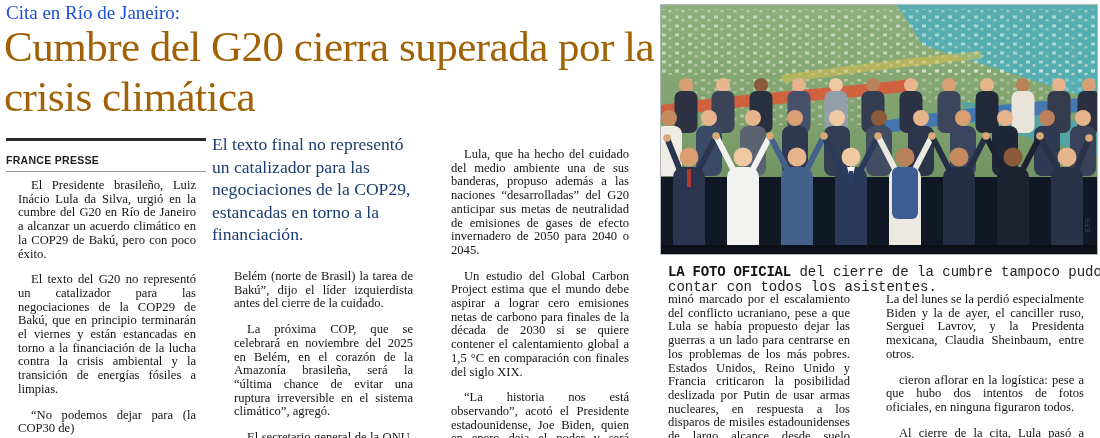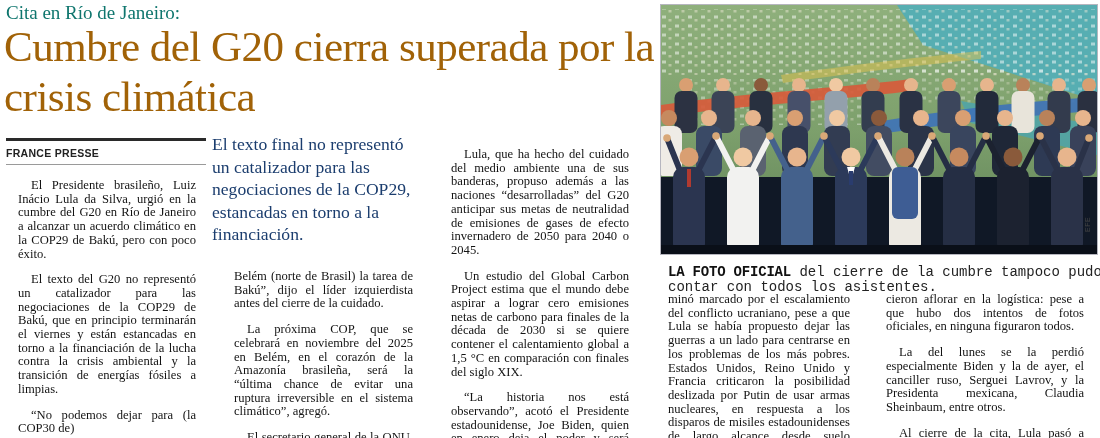--- a/index.html
+++ b/index.html
@@ -1,24 +1,24 @@
 <!DOCTYPE html>
 <html lang="es" style="--pull_quote: #1b3d6e; --headline: #101010; --body_text: #131313;"><head>
 <meta charset="utf-8">
 <style>
   html,body{margin:0;padding:0;background:#e9e9e9;}
   .page{position:relative;width:1100px;height:438px;background:#fff;overflow:hidden;
         font-family:"Liberation Serif",serif;color:#131313;}
   
-  .kicker{position:absolute;left:6px;top:2px;font-size:19px;color:#0f766e;}
+  .kicker{position:absolute;left:6px;top:2px;font-size:19px;color:#1d4ed8;}
   .headline{position:absolute;left:4px;top:22px;width:658px;font-size:43px;line-height:1.16;
             letter-spacing:-0.5px;color:#a16207;font-weight:normal;margin:0;}
   
   .byline-wrap{position:absolute;left:6px;top:138px;width:200px;border-top:3px solid #2a2a2a;
-               border-bottom:1px solid #9a9a9a;padding:2px 0 3px 0;}
+               border-bottom:1px solid #9a9a9a;padding:9px 0 3px 0;}
   .byline{font-family:"Liberation Sans",sans-serif;font-weight:bold;font-size:10.5px;
           letter-spacing:.3px;color:#222;}
   
   .col{position:absolute;font-size:12.6px;line-height:13.7px;text-align:justify;}
   .col p{margin:12px;text-indent:13px;}
   .col p + p{margin-top:1px;}
   .cont > p:first-child{text-indent:0;}
   .col1{left:6px;top:167px;width:202px;}
   .col2{left:222px;top:258px;width:203px;}
   .col3{left:439px;top:136px;width:202px;}
@@ -66,22 +66,22 @@
       <p>Lula, que ha hecho del cuidado del medio ambiente una de sus banderas, propuso además a las naciones “desarrolladas” del G20 anticipar sus metas de neutralidad de emisiones de gases de efecto invernadero de 2050 para 2040 o 2045.</p>
       <p>Un estudio del Global Carbon Project estima que el mundo debe aspirar a lograr cero emisiones netas de carbono para finales de la década de 2030 si se quiere contener el calentamiento global a 1,5 °C en comparación con finales del siglo XIX.</p>
       <p>“La historia nos está observando”, acotó el Presidente estadounidense, Joe Biden, quien en enero deja el poder y será reemplazado por el republicano Donald Trump, un escéptico del cambio climático.</p>
       <p>“En la lucha por la supervivencia no hay espacio para el negacionismo”, dijo Lula, sin mencionar al republicano.</p>
     </div>
   <div class="col col4 cont">
       <p>minó marcado por el escalamiento del conflicto ucraniano, pese a que Lula se había propuesto dejar las guerras a un lado para centrarse en los problemas de los más pobres. Estados Unidos, Reino Unido y Francia criticaron la posibilidad deslizada por Putin de usar armas nucleares, en respuesta a los disparos de misiles estadounidenses de largo alcance desde suelo ucraniano hacia su país (ver nota en A4).</p>
       <p>Las divisiones en el G20 también pare-</p>
     </div>
   <div class="col col5 cont">
+      <p>La del lunes se la perdió especialmente Biden y la de ayer, el canciller ruso, Serguei Lavrov, y la Presidenta mexicana, Claudia Sheinbaum, entre otros.</p>
       <p>cieron aflorar en la logística: pese a que hubo dos intentos de fotos oficiales, en ninguna figuraron todos.</p>
-      <p>La del lunes se la perdió especialmente Biden y la de ayer, el canciller ruso, Serguei Lavrov, y la Presidenta mexicana, Claudia Sheinbaum, entre otros.</p>
       <p>Al cierre de la cita, Lula pasó a Sudáfrica la presidencia del G20, que tendrá lugar en 2025, ya con Trump en la Casa Blanca.</p>
     </div>
 
   <figure class="photo">
     <svg width="436" height="249" viewBox="0 0 436 249" xmlns="http://www.w3.org/2000/svg">
       <defs>
         <linearGradient id="bg" x1="0" y1="0" x2="0" y2="1">
           <stop offset="0" stop-color="#8fb07c"></stop>
           <stop offset=".5" stop-color="#7da06c"></stop>
           <stop offset="1" stop-color="#5d7f56"></stop>

